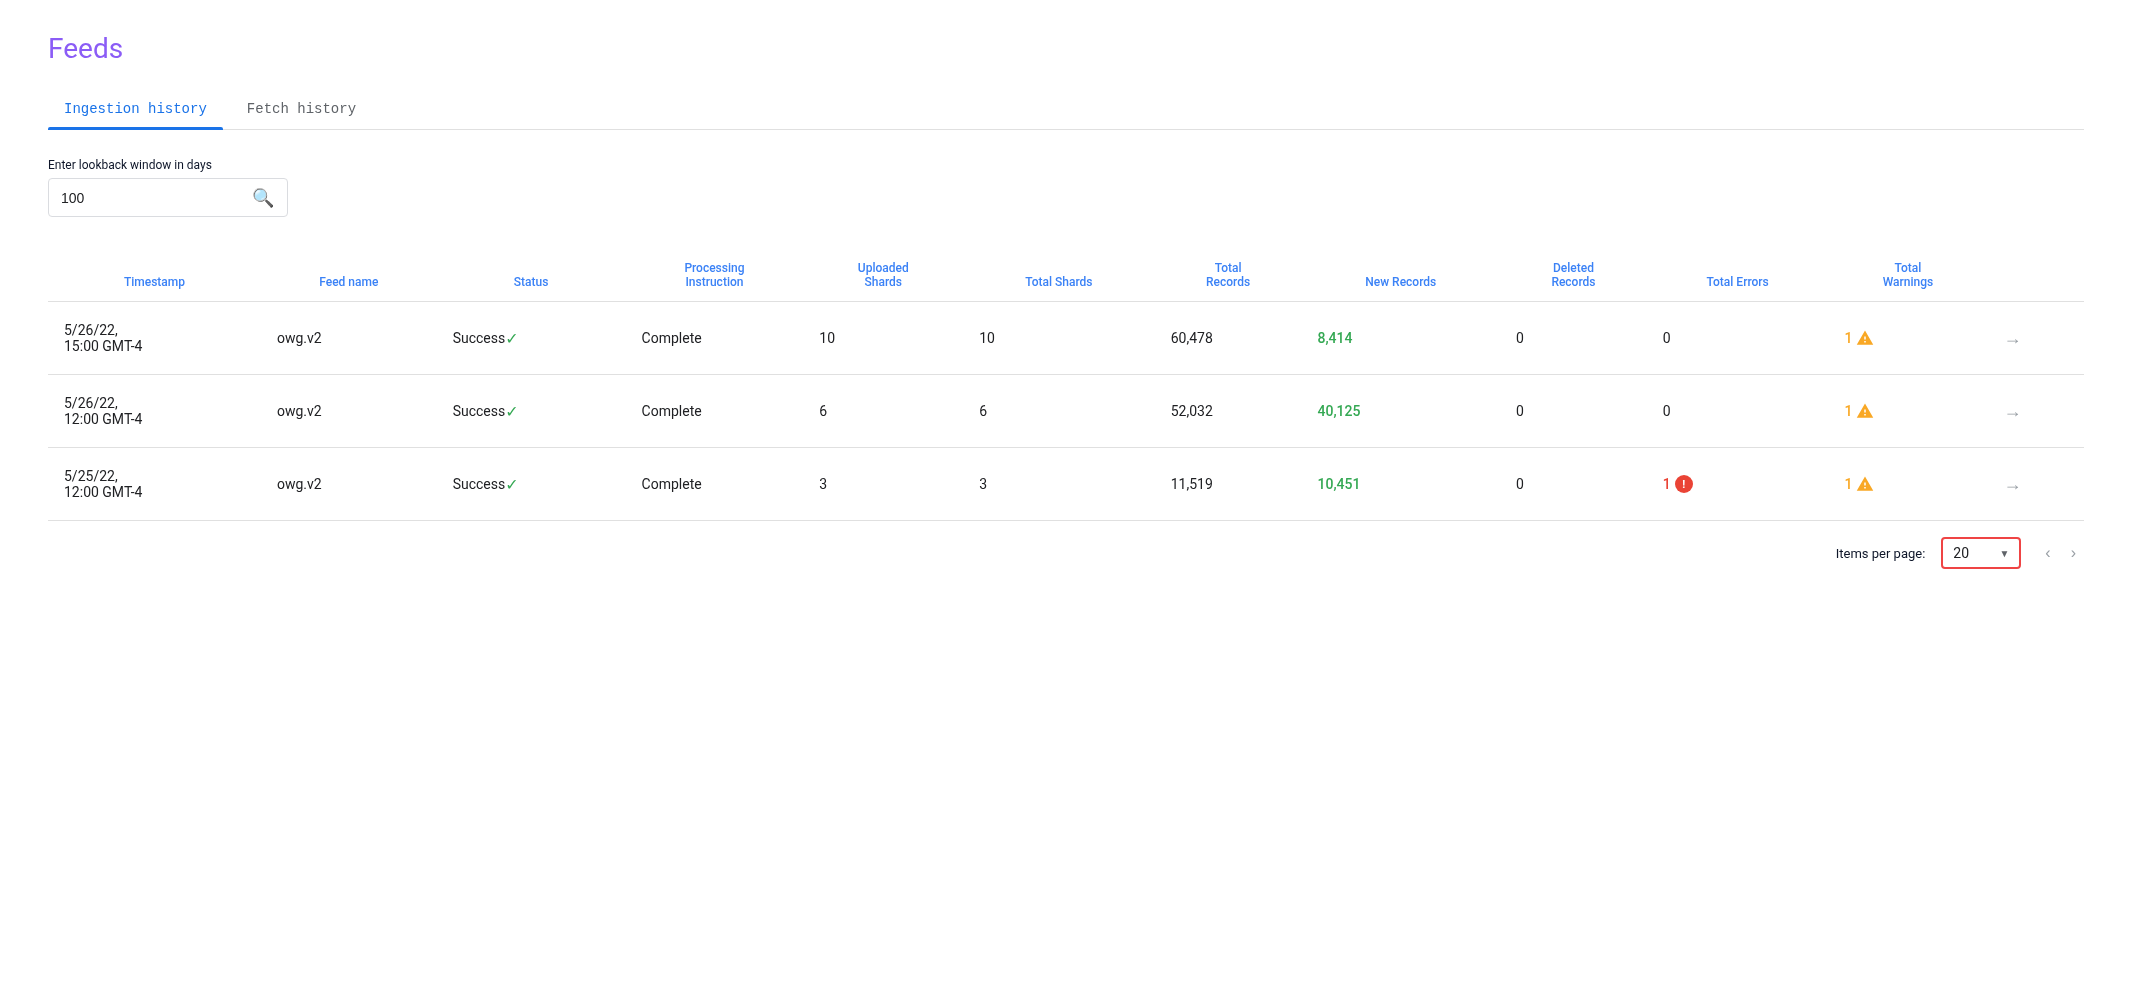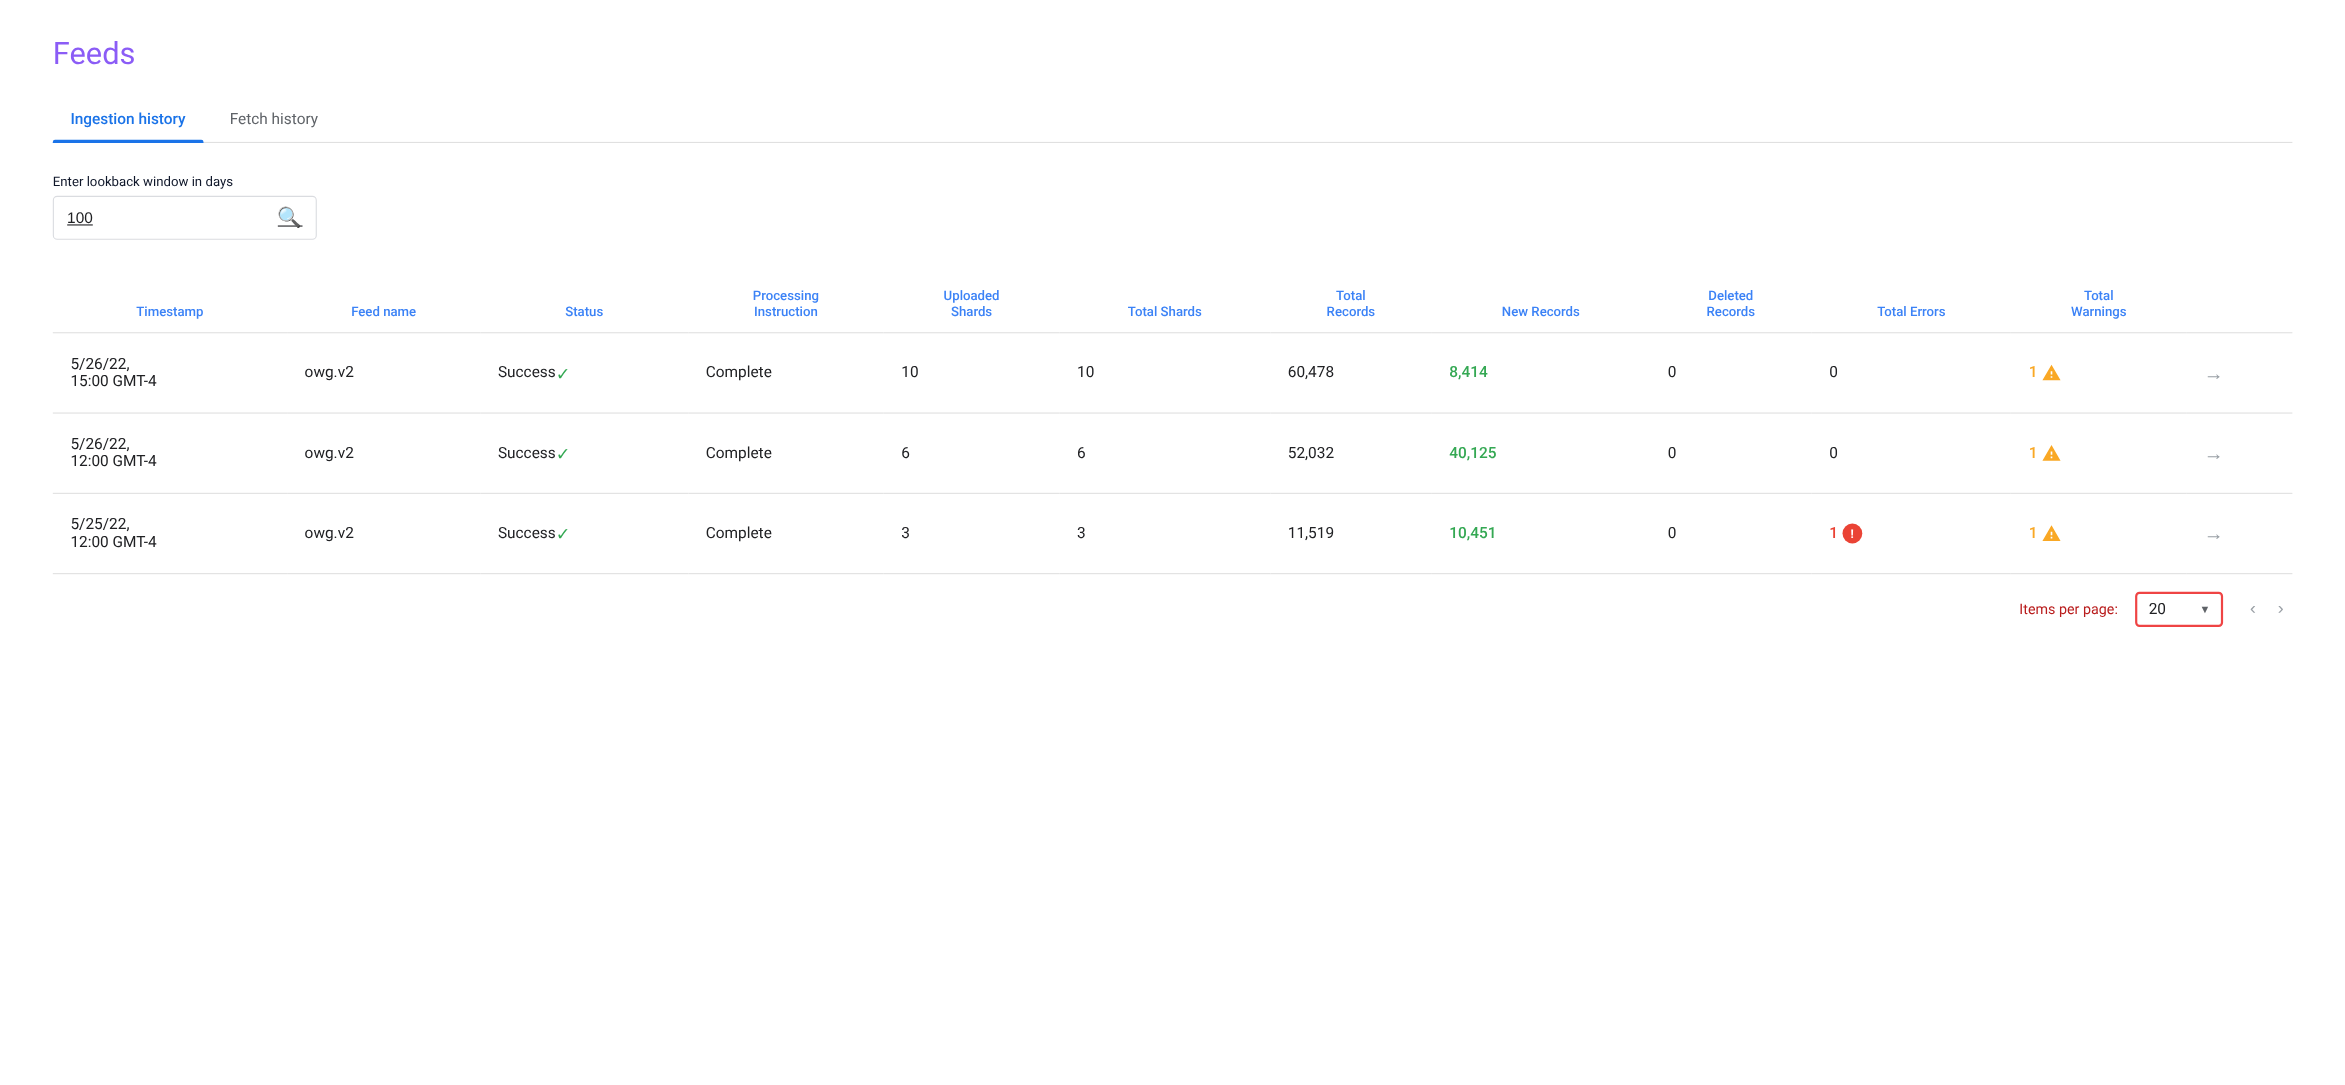--- a/index.html
+++ b/index.html
@@ -24,20 +24,21 @@
       border-bottom: 1px solid #e0e0e0;
       margin-bottom: 28px;
     }
     .tab {
       padding: 12px 16px;
       font-size: 14px;
       cursor: pointer;
       color: #5f6368;
       position: relative;
       margin-right: 8px;
+      font-family: Liberation Mono, monospace;
     }
     .tab.active {
       color: #1a73e8;
       font-weight: 500;
     }
     .tab.active::after {
       content: '';
       position: absolute;
       bottom: -1px;
       left: 0;
@@ -54,21 +55,20 @@
       color: #0f172a;
       margin-bottom: 6px;
     }
     .search-box {
       display: flex;
       align-items: center;
       border: 1px solid #dadce0;
       border-radius: 4px;
       padding: 8px 12px;
       width: 240px;
-      text-decoration: underline;
     }
     .search-box input {
       border: none;
       outline: none;
       font-size: 14px;
       color: #202124;
       flex: 1;
       background: transparent;
     }
     .search-icon {
@@ -149,21 +149,21 @@
     }
     .pagination {
       display: flex;
       align-items: center;
       justify-content: flex-end;
       padding: 16px 0;
       gap: 16px;
     }
     .pagination-label {
       font-size: 13px;
-      color: #b91c1c;
+      color: #0f172a;
     }
     .items-per-page {
       display: flex;
       align-items: center;
       border: 2px solid #ef4444;
       border-radius: 4px;
       padding: 6px 10px;
       gap: 8px;
       font-size: 14px;
       cursor: pointer;

